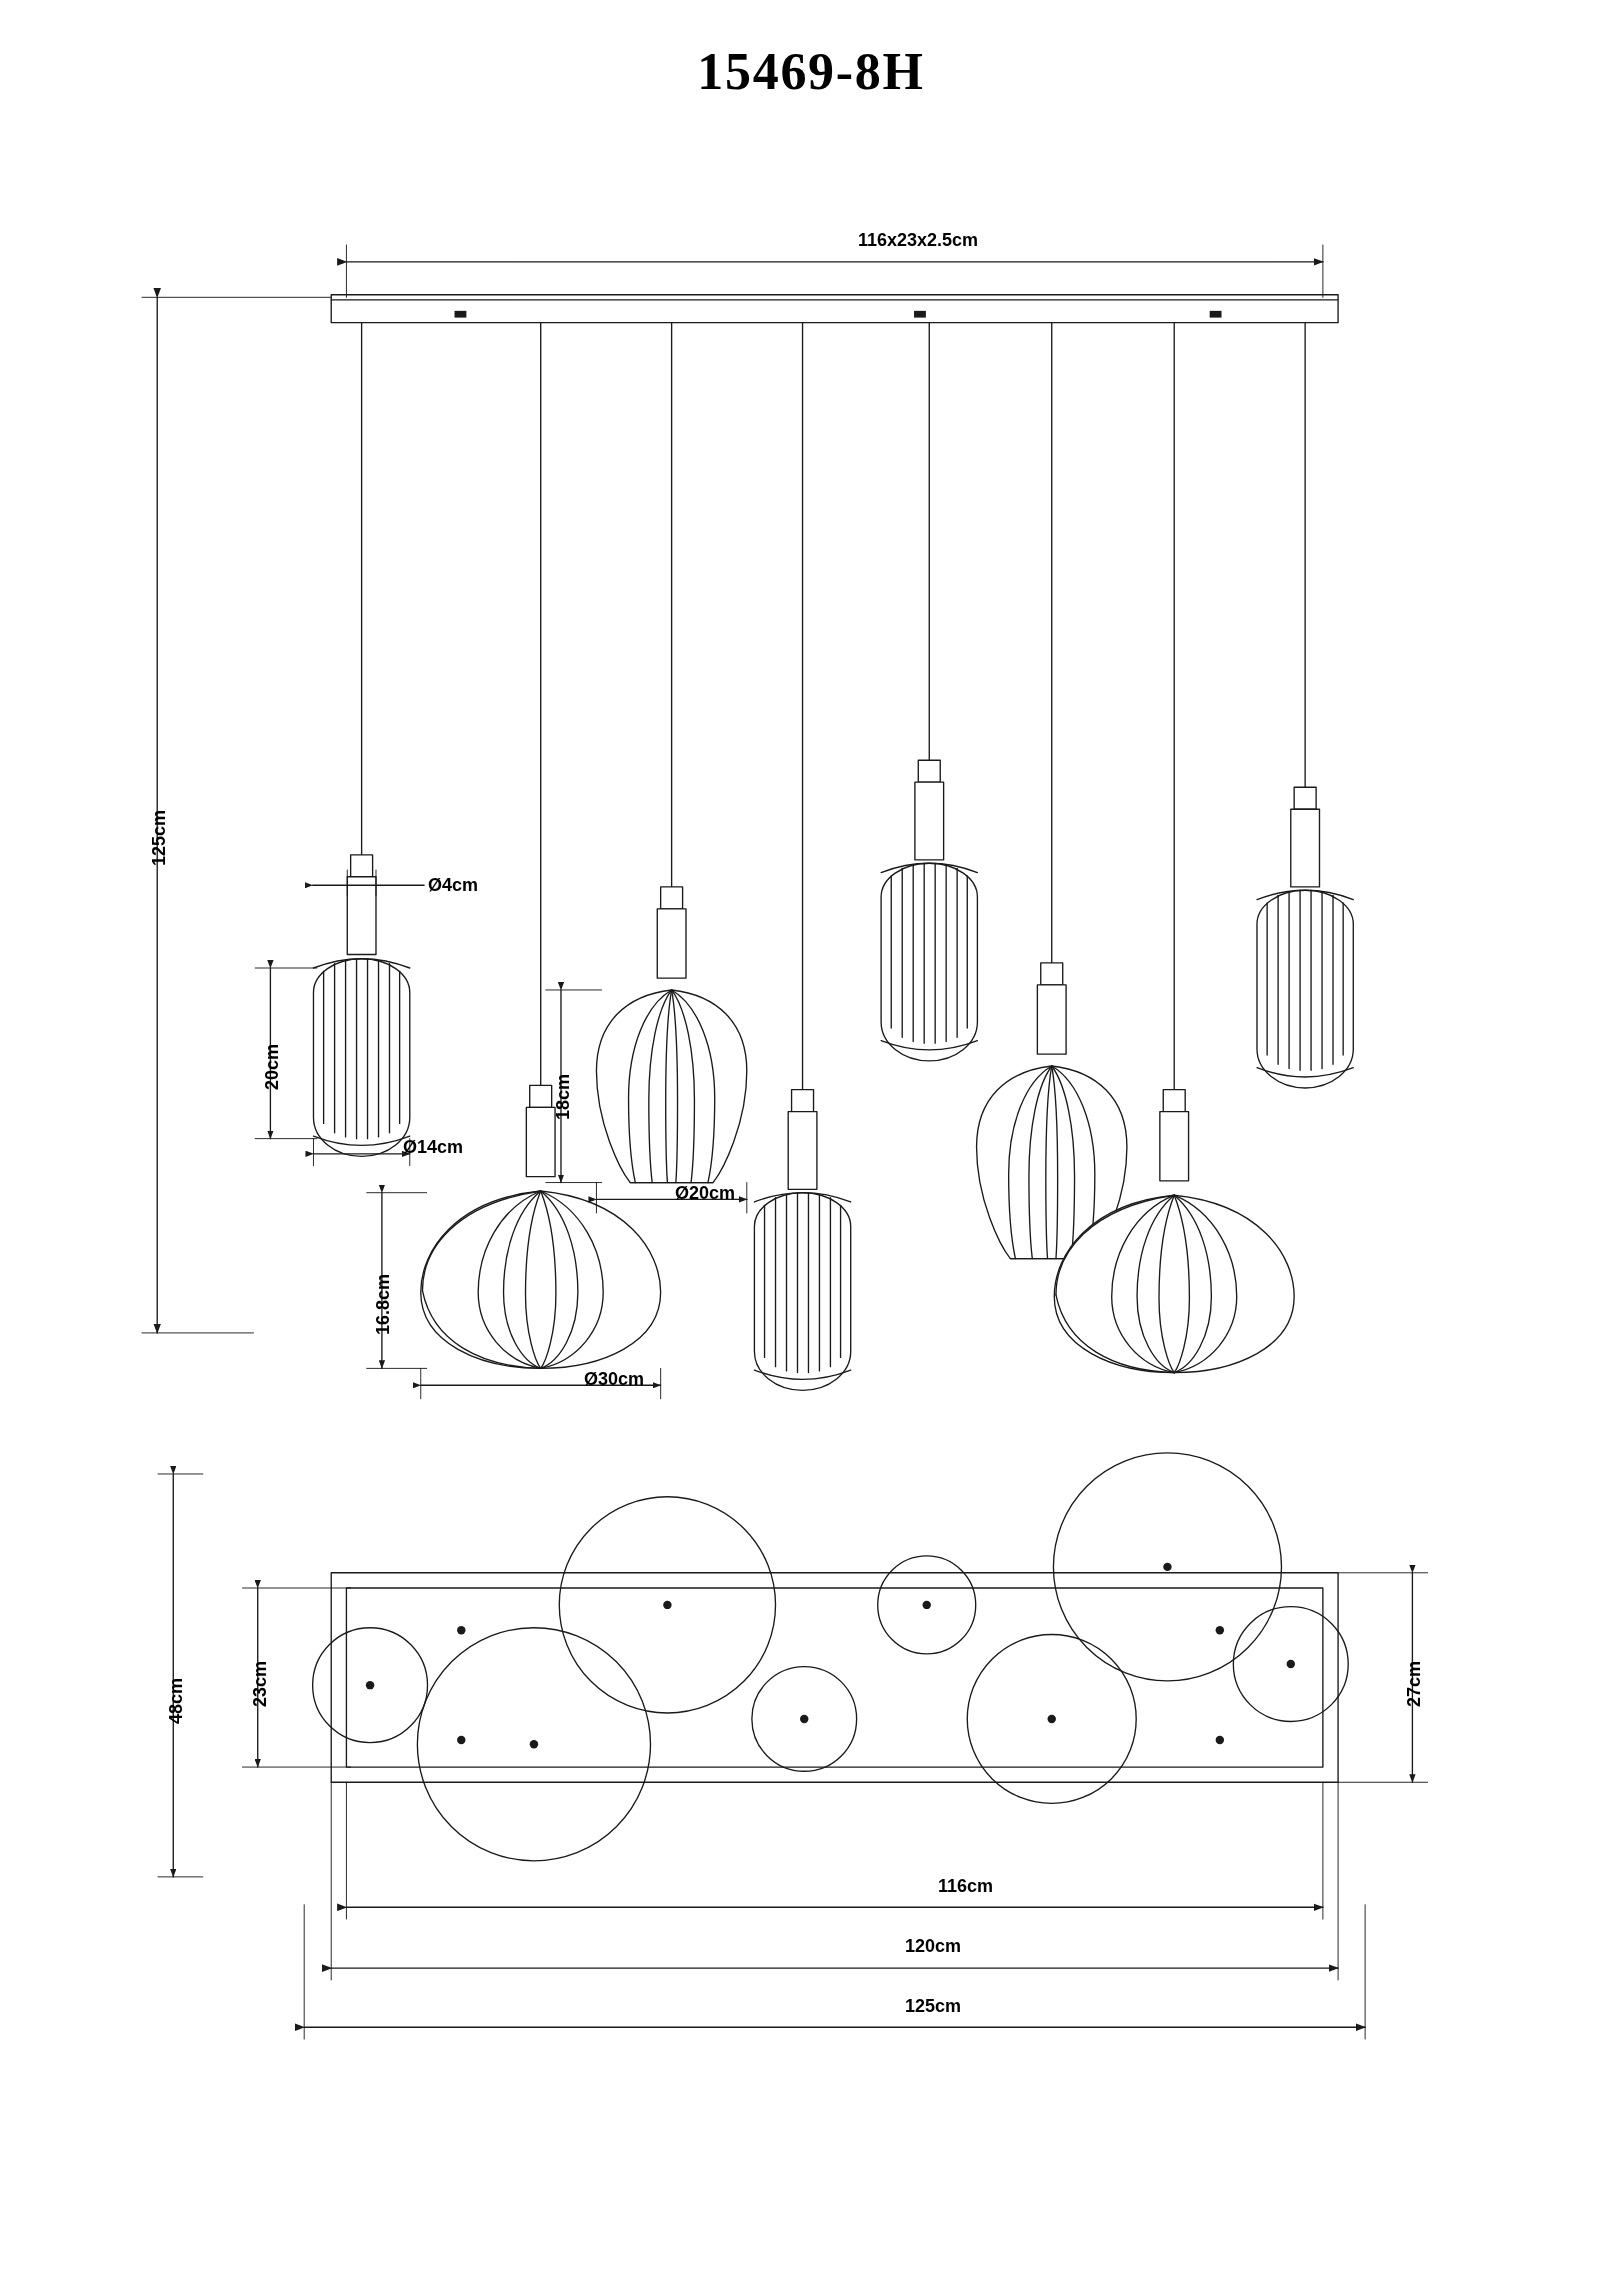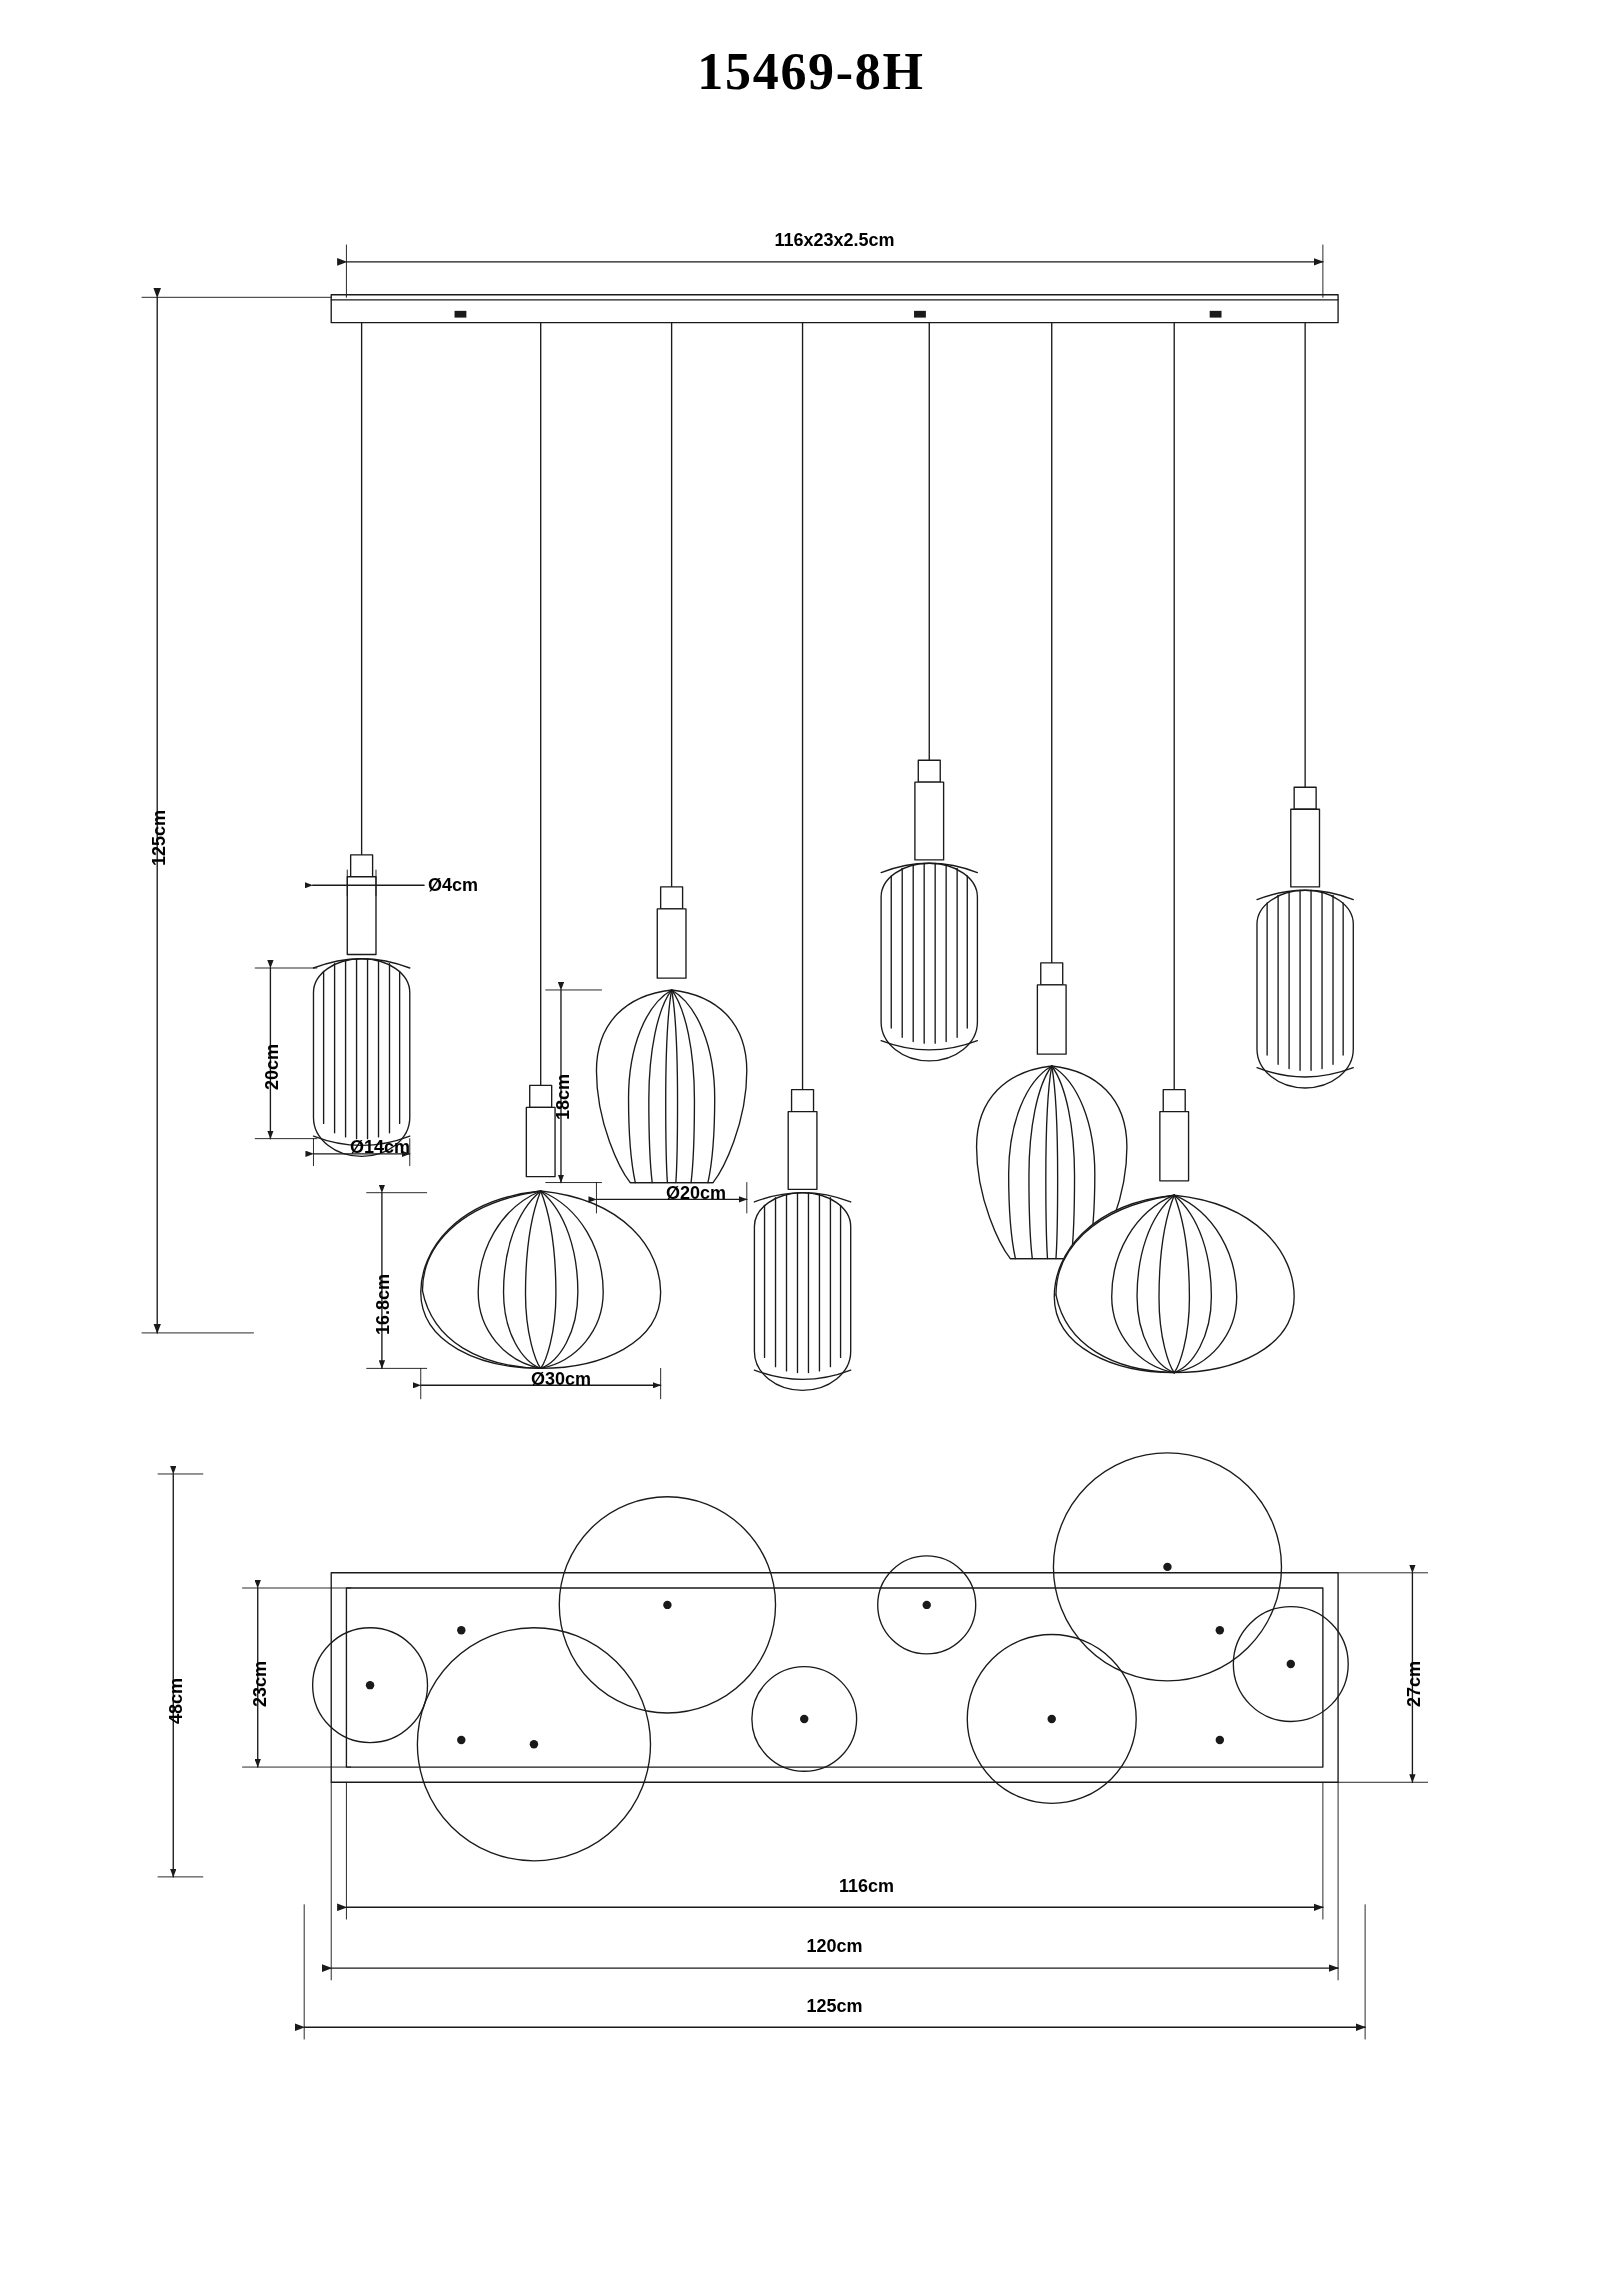--- a/index.html
+++ b/index.html
@@ -8,21 +8,21 @@
   #title{
     position:absolute;left:0;top:42px;width:1622px;text-align:center;
     font-family:"Liberation Serif",serif;font-weight:700;font-size:52px;letter-spacing:1.7px;
   }
   svg.draw{position:absolute;left:0;top:0;width:1622px;height:2295px;}
   .lbl{
     position:absolute;font-family:"Liberation Sans",sans-serif;font-weight:700;
     font-size:18px;white-space:nowrap;color:#000;
   }
   .lbl.rot{transform:rotate(-90deg);transform-origin:left top;}
-  .ctr{text-align:center;}
+  .ctr{text-align:right;}
 </style>
 </head>
 <body>
 
 <div id="sheet">
 
   <div id="title">15469-8H</div>
 
   <svg class="draw" viewBox="0 0 1920 2717">
     <defs>
@@ -302,21 +302,21 @@
   <div class="lbl rot" style="left:149px;top:866px;">125cm</div>
 
   <div class="lbl" style="left:428px;top:875px;text-align:right;">Ø4cm</div>
 
   <div class="lbl rot" style="left:262px;top:1090px;">20cm</div>
 
   <div class="lbl ctr" style="left:297px;top:1137px;width:166px;">Ø14cm</div>
 
   <div class="lbl rot" style="left:553px;top:1120px;">18cm</div>
 
-  <div class="lbl ctr" style="left:613px;top:1183px;width:166px;">Ø20cm</div>
+  <div class="lbl ctr" style="left:569px;top:1183px;width:166px;">Ø20cm</div>
 
   <div class="lbl rot" style="left:373px;top:1335px;">16.8cm</div>
 
   <div class="lbl ctr" style="left:478px;top:1369px;width:166px;">Ø30cm</div>
 
   <div class="lbl rot" style="left:166px;top:1724px;">48cm</div>
 
   <div class="lbl rot" style="left:250px;top:1707px;">23cm</div>
 
   <div class="lbl rot" style="left:1404px;top:1707px;">27cm</div>

